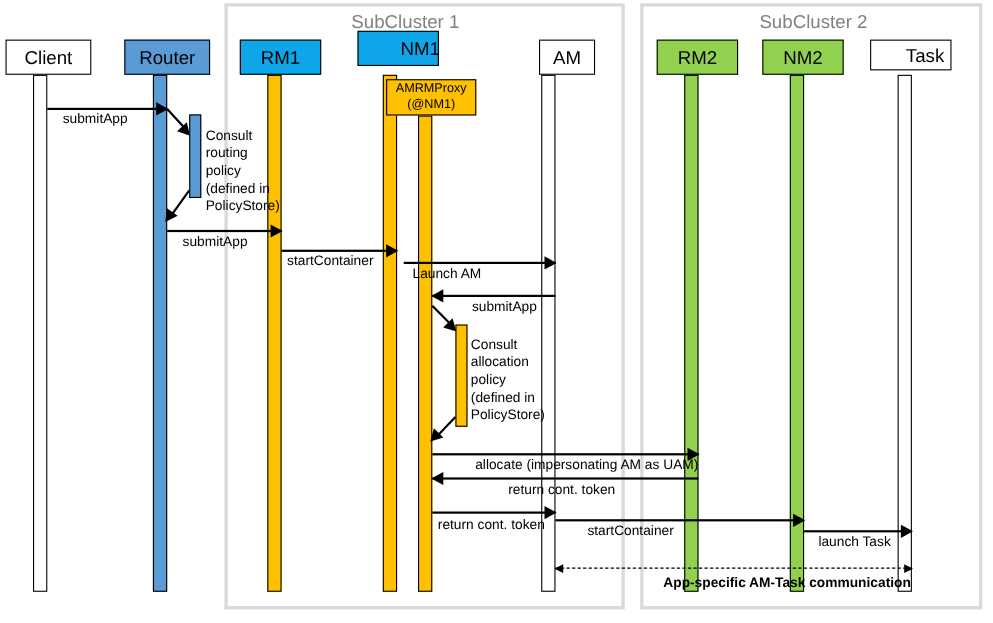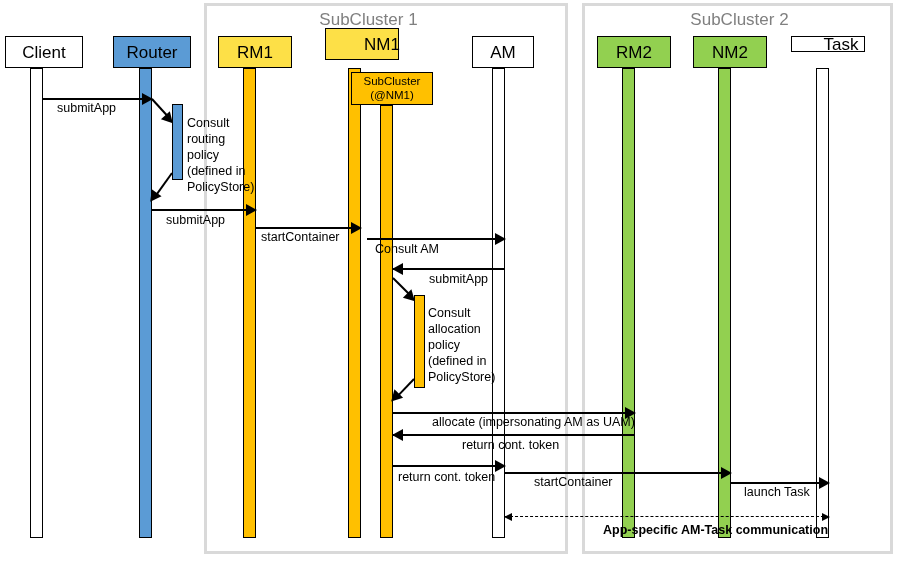--- a/index.html
+++ b/index.html
@@ -37,21 +37,21 @@
     border: 1.6px solid #000000;
     background: #ffffff;
     display: flex;
     align-items: center;
     justify-content: center;
     font-size: 17px;
     color: #000000;
     line-height: 1;
   }
   .head.blue   { background: #5b9bd5; }
-  .head.orange { background: #fde047; }
+  .head.orange { background: #0ea5e9; }
   .head.green  { background: #92d050; }
 
   
   .lifeline {
     position: absolute;
     border: 1.4px solid #000000;
     background: #ffffff;
   }
   .lifeline.blue   { background: #5b9bd5; }
   .lifeline.orange { background: #ffc000; }
@@ -188,21 +188,21 @@
       <div class="arrowhead right" style="left: 142px; top: 93px;"></div>
       <div class="msg-label" style="left: 57px; top: 101px;">submitApp</div>
       <div class="msg-line" style="left: 152px; top: 209px; width: 104px;"></div>
       <div class="arrowhead right" style="left: 246px; top: 204px;"></div>
       <div class="msg-label" style="left: 166px; top: 213px;">submitApp</div>
       <div class="msg-line" style="left: 256px; top: 227px; width: 105px;"></div>
       <div class="arrowhead right" style="left: 351px; top: 222px;"></div>
       <div class="msg-label" style="left: 261px; top: 230px;">startContainer</div>
       <div class="msg-line" style="left: 367px; top: 238px; width: 138px;"></div>
       <div class="arrowhead right" style="left: 495px; top: 233px;"></div>
-      <div class="msg-label" style="left: 375px; top: 242px;">Consult AM</div>
+      <div class="msg-label" style="left: 375px; top: 242px;">Launch AM</div>
       <div class="msg-line" style="left: 393px; top: 268px; width: 112px;"></div>
       <div class="arrowhead left" style="left: 392px; top: 263px;"></div>
       <div class="msg-label" style="left: 429px; top: 272px;">submitApp</div>
       <div class="msg-line" style="left: 393px; top: 412px; width: 242px;"></div>
       <div class="arrowhead right" style="left: 625px; top: 407px;"></div>
       <div class="msg-label" style="left: 432px; top: 415px;">allocate (impersonating  AM as UAM)</div>
       <div class="msg-line" style="left: 393px; top: 434px; width: 242px;"></div>
       <div class="arrowhead left" style="left: 392px; top: 429px;"></div>
       <div class="msg-label" style="left: 462px; top: 438px;">return cont. token</div>
       <div class="msg-line" style="left: 393px; top: 465px; width: 112px;"></div>
@@ -231,22 +231,22 @@
 policy
 (defined in
 PolicyStore)</div>
     </div>
 
   <div id="heads-layer">
       <div class="head " style="left: 5px; top: 36px; width: 78px; height: 32px;">Client</div>
       <div class="head blue" style="left: 113px; top: 36px; width: 78px; height: 32px;">Router</div>
       <div class="head orange" style="left: 218px; top: 36px; width: 74px; height: 32px;">RM1</div>
       <div class="head orange" style="left: 325px; top: 28px; width: 74px; height: 32px; padding-left: 40px;">NM1</div>
-      <div class="head " style="left: 472px; top: 36px; width: 62px; height: 32px;">AM</div>
+      <div class="head " style="left: 490px; top: 36px; width: 51px; height: 32px;">AM</div>
       <div class="head green" style="left: 597px; top: 36px; width: 74px; height: 32px;">RM2</div>
       <div class="head green" style="left: 693px; top: 36px; width: 74px; height: 32px;">NM2</div>
-      <div class="head " style="left: 791px; top: 36px; width: 74px; height: 16px; padding-left: 26px;">Task</div>
+      <div class="head " style="left: 791px; top: 36px; width: 74px; height: 28px; padding-left: 26px;">Task</div>
       <div class="subbox" style="left: 351px; top: 72px; width: 82px; height: 33px;">
-        <span>SubCluster</span>
+        <span>AMRMProxy</span>
         <span>(@NM1)</span>
       </div>
     </div>
 </div>
 
 </body></html>

